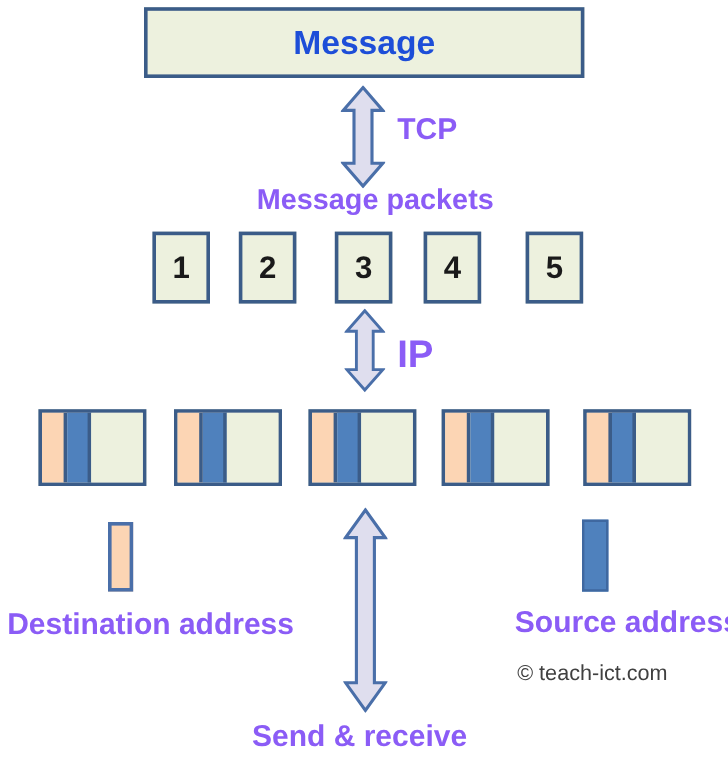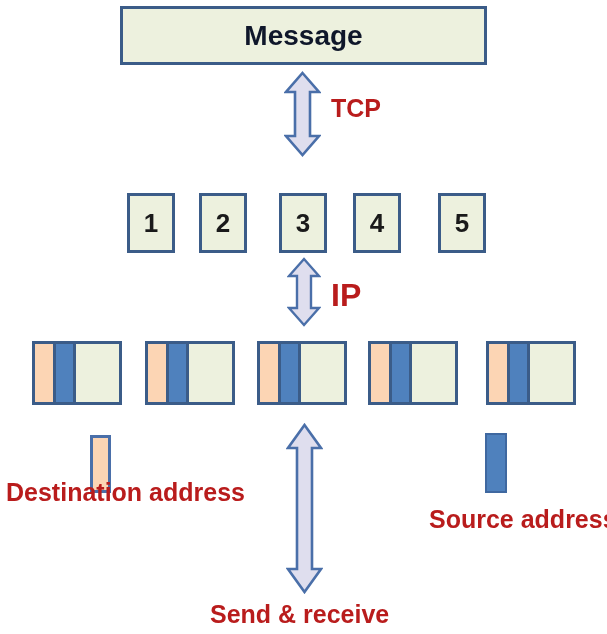--- a/index.html
+++ b/index.html
@@ -1,28 +1,28 @@
 <!DOCTYPE html>
 <html style="--box-fill: #edf1de; --box-border: #3b5c88; --destination-fill: #fcd5b4; --source-fill: #4f81bd; --arrow-fill: #dfdeee; --arrow-border: #4a6fa9; --copyright-text: #404040;"><head>
 <meta charset="utf-8">
 <style>
   html, body { margin:0; padding:0; background:#ffffff; }
   #canvas {
     position:relative; width:607px; height:634px; background:#ffffff;
     font-family:"Liberation Sans", sans-serif; overflow:hidden;
   }
   .abs { position:absolute; }
-  .bold-label { font-weight:bold; color:#b91c1c; white-space:nowrap; }
+  .bold-label { font-weight:bold; color:#8b5cf6; white-space:nowrap; }
 
   .message-box {
     left:120px; top:6px; width:367px; height:59px;
     background:var(--box-fill); border:3px solid var(--box-border);
     box-sizing:border-box;
     display:flex; align-items:center; justify-content:center;
-    font-weight:bold; font-size:28px; color:#0f172a;
+    font-weight:bold; font-size:28px; color:#1d4ed8;
   }
 
   .tcp-arrow   { left:284px; top:71px;  width:37px; height:86px; }
   .ip-arrow    { left:287px; top:257px; width:34px; height:70px; }
   .big-arrow   { left:286px; top:423px; width:37px; height:171px; }
 
   .tcp-label   { left:331px; top:94px;  font-size:25px; }
   .ip-label    { left:331px; top:277px; font-size:32px; }
 
   .packets-title { left:214px; top:153px; font-size:24px; }
@@ -57,21 +57,21 @@
   .dest-swatch {
     left:90px; top:435px; width:21px; height:58px;
     background:var(--destination-fill); border:3px solid var(--arrow-border);
     box-sizing:border-box;
   }
   .src-swatch {
     left:485px; top:433px; width:22px; height:60px;
     background:var(--source-fill); border:2px solid #3f68a0;
     box-sizing:border-box;
   }
-  .dest-label { left:6px;   top:478px; font-size:25px; }
+  .dest-label { left:6px;   top:506px; font-size:25px; }
   .src-label  { left:429px; top:505px; font-size:25px; }
 
   .copyright {
     left:431px; top:551px; font-size:18px; color:var(--copyright-text);
     white-space:nowrap;
   }
   .send-receive-label { left:210px; top:600px; font-size:25px; }
 </style>
 </head>
 <body>
@@ -80,20 +80,21 @@
 
   <div class="abs message-box">
     <span>Message</span>
   </div>
 
   <svg class="abs tcp-arrow" viewBox="0 0 37 86">
     <path d="M18.5 2 L35 21 L26 21 L26 65 L35 65 L18.5 84 L2 65 L11 65 L11 21 L2 21 Z" style="fill:var(--arrow-fill); stroke:var(--arrow-border); stroke-width:2.6; stroke-linejoin:miter;"></path>
   </svg>
   <div class="abs bold-label tcp-label">TCP</div>
 
+  <div class="abs bold-label packets-title">Message packets</div>
 
   <div class="abs numbox n1">
     <span>1</span>
   </div>
   <div class="abs numbox n2">
     <span>2</span>
   </div>
   <div class="abs numbox n3">
     <span>3</span>
   </div>
@@ -138,16 +139,17 @@
   <div class="abs dest-swatch"></div>
   <div class="abs bold-label dest-label">Destination address</div>
 
   <svg class="abs big-arrow" viewBox="0 0 37 171">
     <path d="M18.5 2 L35 25 L26 25 L26 146 L35 146 L18.5 169 L2 146 L11 146 L11 25 L2 25 Z" style="fill:var(--arrow-fill); stroke:var(--arrow-border); stroke-width:2.6; stroke-linejoin:miter;"></path>
   </svg>
 
   <div class="abs src-swatch"></div>
   <div class="abs bold-label src-label">Source address</div>
 
+  <div class="abs copyright">© teach-ict.com</div>
 
   <div class="abs bold-label send-receive-label">Send &amp; receive</div>
 
 </div>
 
 </body></html>

